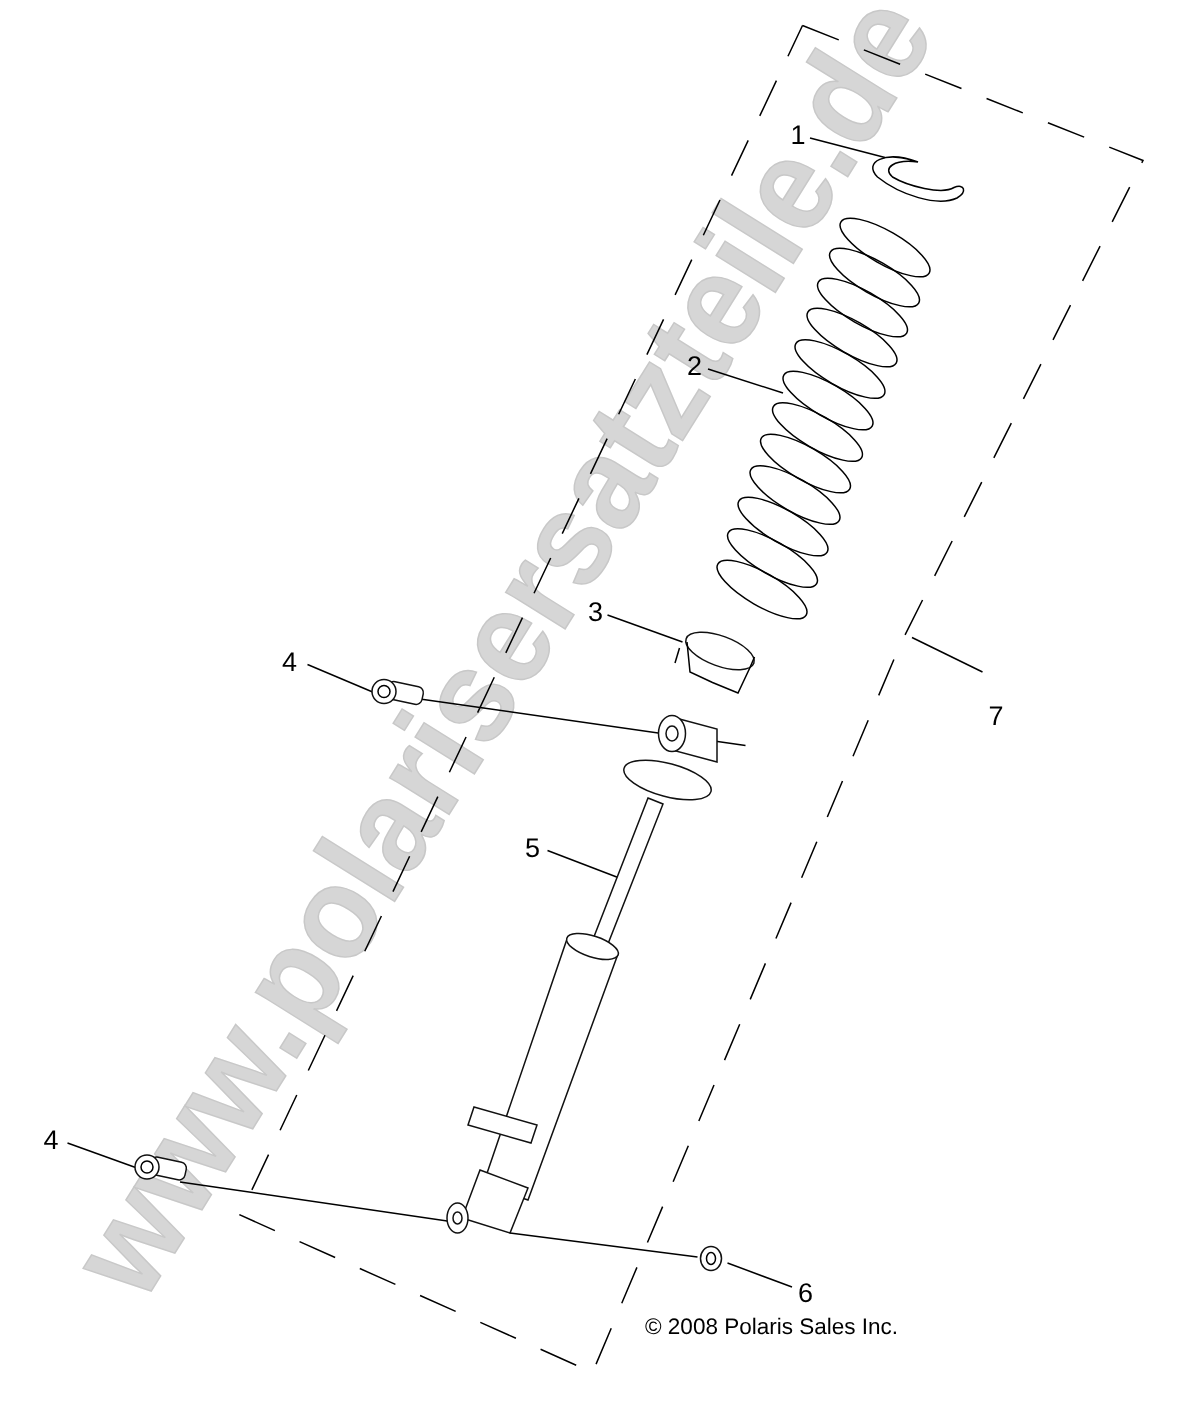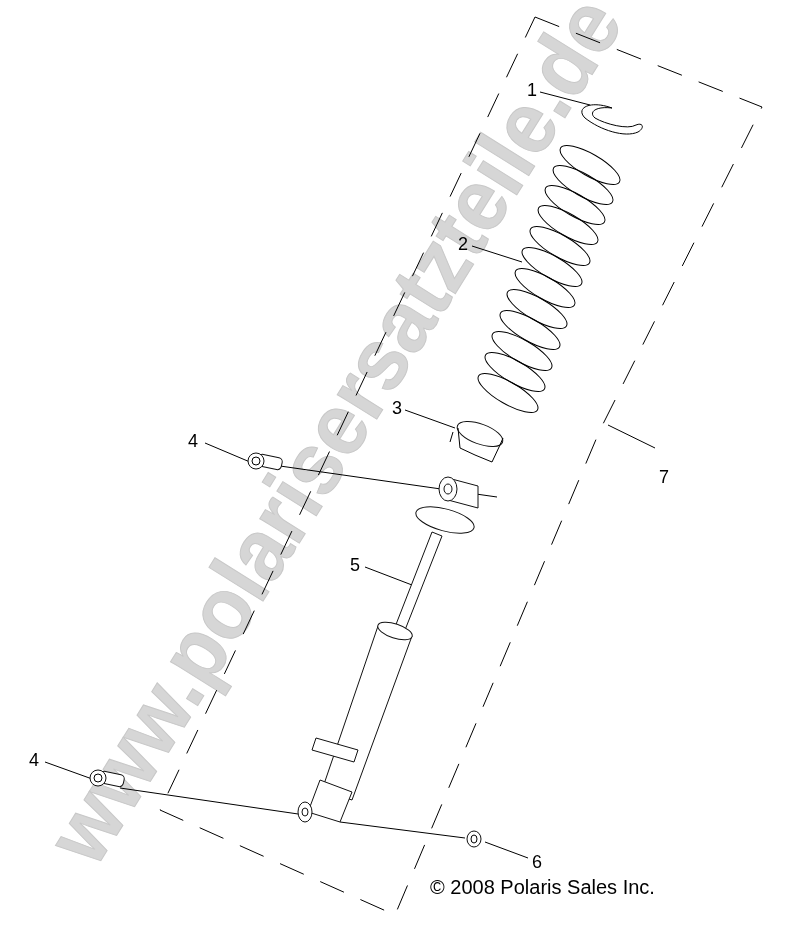--- a/index.html
+++ b/index.html
@@ -1,19 +1,19 @@
 <!DOCTYPE html>
 <html><head>
 <meta charset="utf-8">
 <style>
   html,body{margin:0;padding:0;background:#fff;}
   #canvas{position:relative;width:800px;height:937px;overflow:hidden;background:#fff;font-family:"Liberation Sans",sans-serif;}
   svg{position:absolute;left:0;top:0;}
   .callout{position:absolute;font-size:18px;color:#000;line-height:1;}
-  .copyright{position:absolute;left:430px;top:876px;font-size:20px;color:#000;}
+  .copyright{position:absolute;left:430px;top:876px;font-size:15px;color:#000;}
   .wm{font-family:"Liberation Sans",sans-serif;font-weight:bold;font-size:88px;fill:#d6d6d6;stroke:#c8c8c8;stroke-width:1;}
   .ln{stroke:#000;stroke-width:1;fill:none;}
   .part{stroke:#111;stroke-width:1;fill:#fff;}
   .dash{stroke:#000;stroke-width:1;fill:none;stroke-dasharray:26 18;}
 </style>
 </head>
 <body>
 
 <div id="canvas">
   <svg width="800" height="937" viewBox="0 0 800 937">

